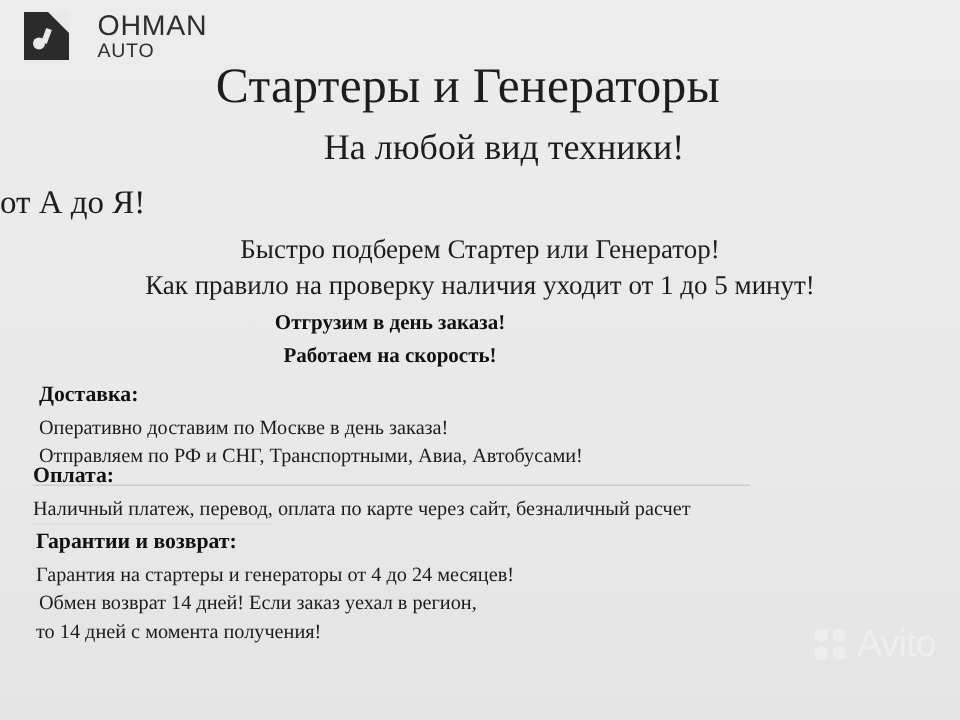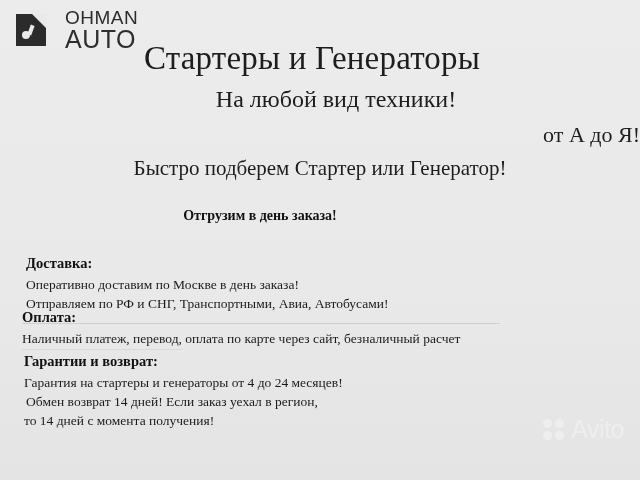--- a/index.html
+++ b/index.html
@@ -70,21 +70,21 @@
     font-family: "Liberation Sans", sans-serif;
     color: #2d2d2d;
     margin-left: 12px;
   }
   .logo-text .l1 {
     font-size: 19px;
     letter-spacing: 0.5px;
     display: block;
   }
   .logo-text .l2 {
-    font-size: 25px;
+    font-size: 13px;
     letter-spacing: 0.5px;
     display: block;
   }
 
   
   .h1 {
     position: absolute;
     left: 0;
     top: 40px;
     width: 624px;
@@ -100,31 +100,31 @@
     width: 640px;
     text-align: center;
     font-size: 24px;
     color: #1d1d1d;
   }
   .h3 {
     position: absolute;
     left: 0;
     top: 122px;
     width: 640px;
-    text-align: right;
+    text-align: left;
     font-size: 22px;
     color: #1d1d1d;
   }
   .sub {
     position: absolute;
     left: 0;
     top: 155px;
     width: 640px;
     text-align: center;
-    font-size: 21px;
+    font-size: 18px;
     color: #1d1d1d;
     line-height: 1.32;
   }
   .bold-center {
     position: absolute;
     left: 0;
     top: 205px;
     width: 520px;
     text-align: center;
     font-size: 14px;
@@ -211,24 +211,26 @@
       <span class="l2">AUTO</span>
     </div>
   </div>
 
   <div class="h1">Стартеры и Генераторы</div>
   <div class="h2">На любой вид техники!</div>
   <div class="h3">от А до Я!</div>
 
   <div class="sub">
     <div>Быстро подберем Стартер или Генератор!</div>
+    <div>Как правило на проверку наличия уходит от 1 до 5 минут!</div>
   </div>
 
   <div class="bold-center">
     <div>Отгрузим в день заказа!</div>
+    <div>Работаем на скорость!</div>
   </div>
 
   <div class="artifact" id="art1"></div>
   <div class="artifact" id="art2"></div>
 
   <div class="block" id="blk-payment">
     <div class="title">Оплата:</div>
     <div class="line">Наличный платеж,  перевод,  оплата по карте через сайт,  безналичный расчет</div>
   </div>
 

